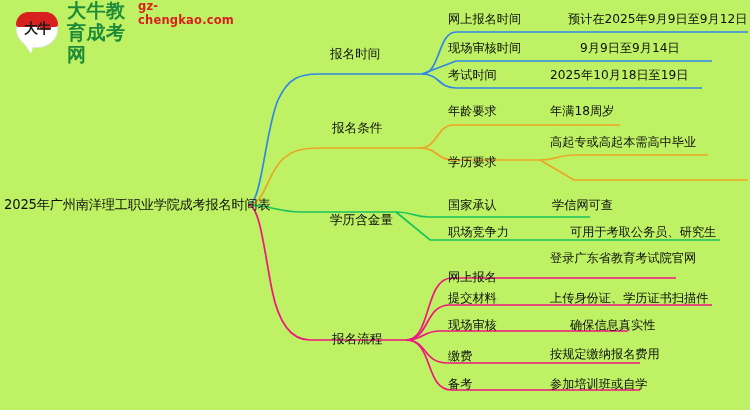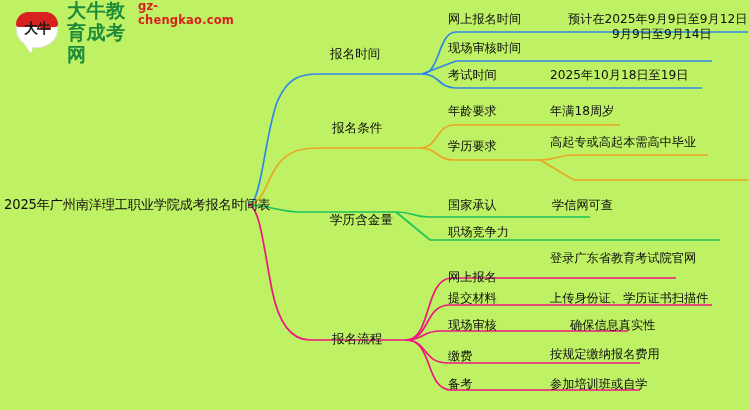--- a/index.html
+++ b/index.html
@@ -202,39 +202,40 @@
   </svg>
 
   <div class="node root-node">2025年广州南洋理工职业学院成考报名时间表</div>
 
   <div class="node lvl1" style="left:330px; top:48px;">报名时间</div>
 
   <div class="node lvl2" style="left:448px; top:13px;">网上报名时间</div>
   <div class="node lvl3" style="left:568px; top:13px;">预计在2025年9月9日至9月12日</div>
 
   <div class="node lvl2" style="left:448px; top:42px;">现场审核时间</div>
-  <div class="node lvl3" style="left:580px; top:28px;margin-left:32px;">9月9日至9月14日</div>
+  <div class="node lvl3" style="left:580px; top:42px;">9月9日至9月14日</div>
 
   <div class="node lvl2" style="left:448px; top:69px;">考试时间</div>
   <div class="node lvl3" style="left:550px; top:69px;">2025年10月18日至19日</div>
 
   <div class="node lvl1" style="left:332px; top:122px;">报名条件</div>
 
   <div class="node lvl2" style="left:448px; top:105px;">年龄要求</div>
   <div class="node lvl3" style="left:550px; top:105px;">年满18周岁</div>
 
-  <div class="node lvl2" style="left:448px; top:140px;">学历要求</div>
+  <div class="node lvl2" style="left:448px; top:156px;">学历要求</div>
   <div class="node lvl3" style="left:550px; top:136px;">高起专或高起本需高中毕业</div>
 
   <div class="node lvl1" style="left:330px; top:206px;margin-top:8px;">学历含金量</div>
 
   <div class="node lvl2" style="left:448px; top:199px;">国家承认</div>
   <div class="node lvl3" style="left:552px; top:199px;">学信网可查</div>
 
   <div class="node lvl2" style="left:448px; top:226px;">职场竞争力</div>
+  <div class="node lvl3" style="left:570px; top:226px;">可用于考取公务员、研究生</div>
 
   <div class="node lvl1" style="left:332px; top:333px;">报名流程</div>
 
   <div class="node lvl2" style="left:448px; top:260px;margin-top:11px;">网上报名</div>
   <div class="node lvl3" style="left:550px; top:252px;">登录广东省教育考试院官网</div>
 
   <div class="node lvl2" style="left:448px; top:292px;">提交材料</div>
   <div class="node lvl3" style="left:550px; top:292px;">上传身份证、学历证书扫描件</div>
 
   <div class="node lvl2" style="left:448px; top:319px;">现场审核</div>

